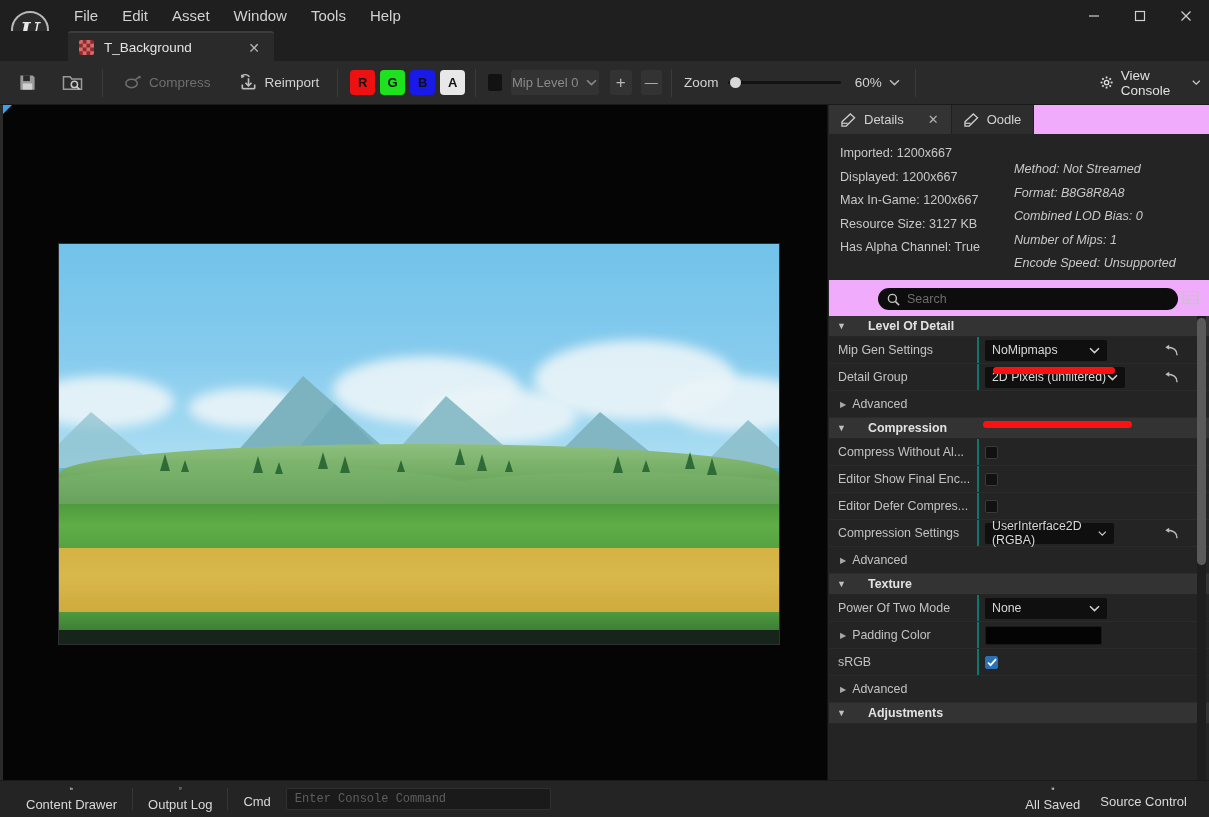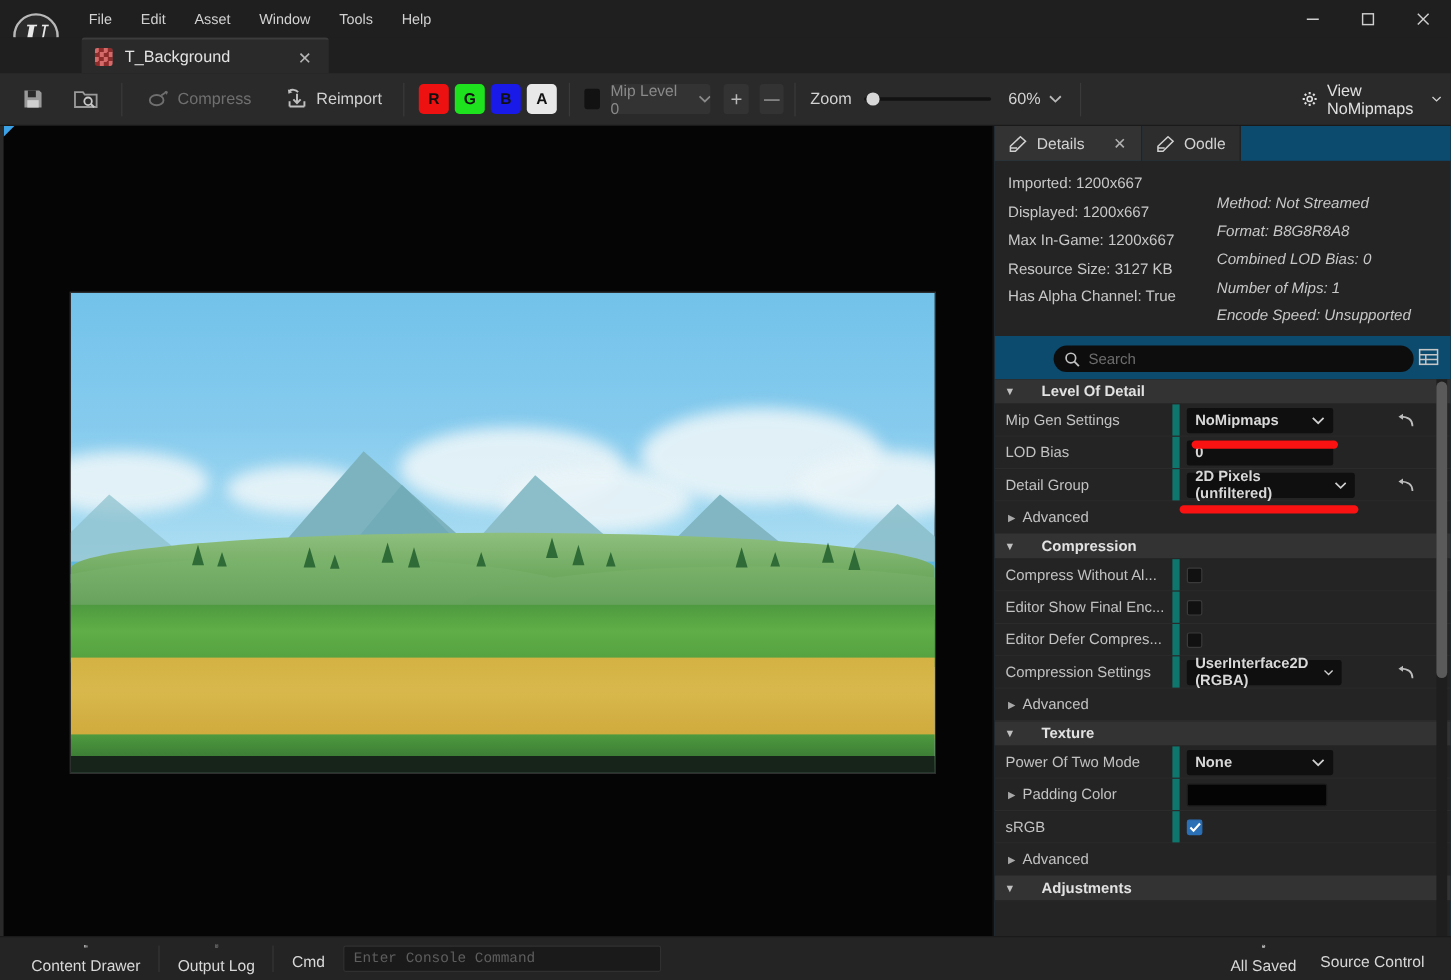--- a/index.html
+++ b/index.html
@@ -22,21 +22,21 @@
     border-radius: 50%; background: #2b2b2b; border: 2px solid #b9b9b9;
   }
   .ue-logo .u {
     position: absolute; left: 0; top: 0; width: 100%; height: 100%;
     display: flex; align-items: center; justify-content: center;
     font-family: "DejaVu Serif", serif; font-size: 22px; color: #e8e8e8;
     font-style: italic; font-weight: bold;
   }
   .menubar { position: absolute; left: 62px; top: 0; height: 31px; display: flex; align-items: center; }
   .menu-item {
-    font-size: 12px; color: #d2d2d2; padding: 5px 12px; border-radius: 2px; cursor: default;
+    font-size: 15px; color: #d2d2d2; padding: 5px 12px; border-radius: 2px; cursor: default;
   }
 
   .wincontrols { position: absolute; right: 0; top: 0; height: 31px; display: flex; }
   .winbtn {
     width: 46px; height: 31px; display: flex; align-items: center; justify-content: center;
     color: #cfcfcf;
   }
 
   
   .tabstrip {
@@ -177,21 +177,21 @@
   .tree {
     position: absolute; width: 0; height: 0;
     border-left: 5px solid transparent; border-right: 5px solid transparent;
     border-bottom: 17px solid #2f6b36;
   }
   .tree.sm { border-left-width: 4px; border-right-width: 4px; border-bottom-width: 12px; }
 
   
   .rightpanel {
     position: absolute; left: 829px; top: 105px; width: 380px; height: 675px;
-    background: #0c4a6e;
+    background: #f0abfc;
   }
   .panel-tabs { position: absolute; left: 0; top: 0; width: 380px; height: 29px; display: flex; }
   .ptab {
     height: 29px; display: flex; align-items: center; gap: 8px;
     padding: 0 12px; font-size: 13px; color: #d2d2d2; background: #2d2d2d;
     border-right: 1px solid #202020; position: relative;
   }
   .ptab.active { background: #333333; }
   .ptab .tabclose { margin-left: 16px; font-size: 13px; color: #b0b0b0; }
 
@@ -234,21 +234,21 @@
     border-bottom: 1px solid #2b2b2b; position: relative;
     background: #242424;
   }
   .prop-row .plabel {
     width: 148px; padding-left: 9px; font-size: 12.4px; color: #c2c2c2;
     white-space: nowrap; overflow: hidden;
   }
   .prop-row .plabel.withtri { padding-left: 11px; display: flex; align-items: center; gap: 6px; }
   .prop-row .tri-sm { color: #a8a8a8; font-size: 8px; }
   .vcell { position: relative; flex: 1; height: 100%; display: flex; align-items: center;
-           border-left: 6px solid #0f766e; padding-left: 6px; font-weight: bold; }
+           border-left: 2px solid #0f766e; padding-left: 6px; }
 
   .dd {
     height: 21px; background: #0f0f0f; border-radius: 2px;
     display: flex; align-items: center; justify-content: space-between;
     padding: 0 7px; font-size: 12.3px; color: #d8d8d8;
   }
   .numfield {
     height: 21px; background: #0f0f0f; border-radius: 2px;
     display: flex; align-items: center; padding: 0 7px;
     font-size: 12.3px; color: #d8d8d8;
@@ -431,21 +431,21 @@
           <line x1="9" y1="0.8" x2="9" y2="3.4"></line>
             <line x1="9" y1="14.6" x2="9" y2="17.2"></line>
           <line x1="0.8" y1="9" x2="3.4" y2="9"></line>
             <line x1="14.6" y1="9" x2="17.2" y2="9"></line>
           <line x1="3.2" y1="3.2" x2="5" y2="5"></line>
             <line x1="13" y1="13" x2="14.8" y2="14.8"></line>
           <line x1="14.8" y1="3.2" x2="13" y2="5"></line>
             <line x1="5" y1="13" x2="3.2" y2="14.8"></line>
         </g>
       </svg>
-      <span>View NoMipmaps</span>
+      <span>View Console</span>
       <svg width="11" height="7" viewBox="0 0 11 7">
           <path d="M1 1.2 L5.5 5.6 L10 1.2" fill="none" stroke="#d0d0d0" stroke-width="1.5"></path>
         </svg>
     </div>
   </div>
 
   <div class="viewport">
     <div class="vp-marker"></div>
 
     <div class="texture">
@@ -579,28 +579,20 @@
           </div>
           <div class="reset-ico">
             <svg width="15" height="13" viewBox="0 0 16 14">
                 <path d="M14 12 C14 5.5 9 3.5 3 3.5" fill="none" stroke="#bdbdbd" stroke-width="1.5"></path>
                 <path d="M5.5 0.8 L1.4 3.5 L5.5 6.3z" fill="#bdbdbd"></path>
               </svg>
           </div>
         </div>
       </div>
       <div class="prop-row">
-        <div class="plabel">LOD Bias</div>
-        <div class="vcell">
-          <div class="numfield" style="width:122px">
-            <span>0</span>
-          </div>
-        </div>
-      </div>
-      <div class="prop-row">
         <div class="plabel">Detail Group</div>
         <div class="vcell">
           <div class="dd" style="width:140px">
             <span>2D Pixels (unfiltered)</span>
             <svg width="11" height="7" viewBox="0 0 11 7">
                 <path d="M1 1.2 L5.5 5.6 L10 1.2" fill="none" stroke="#cfcfcf" stroke-width="1.5"></path>
               </svg>
           </div>
           <div class="reset-ico">
             <svg width="15" height="13" viewBox="0 0 16 14">

